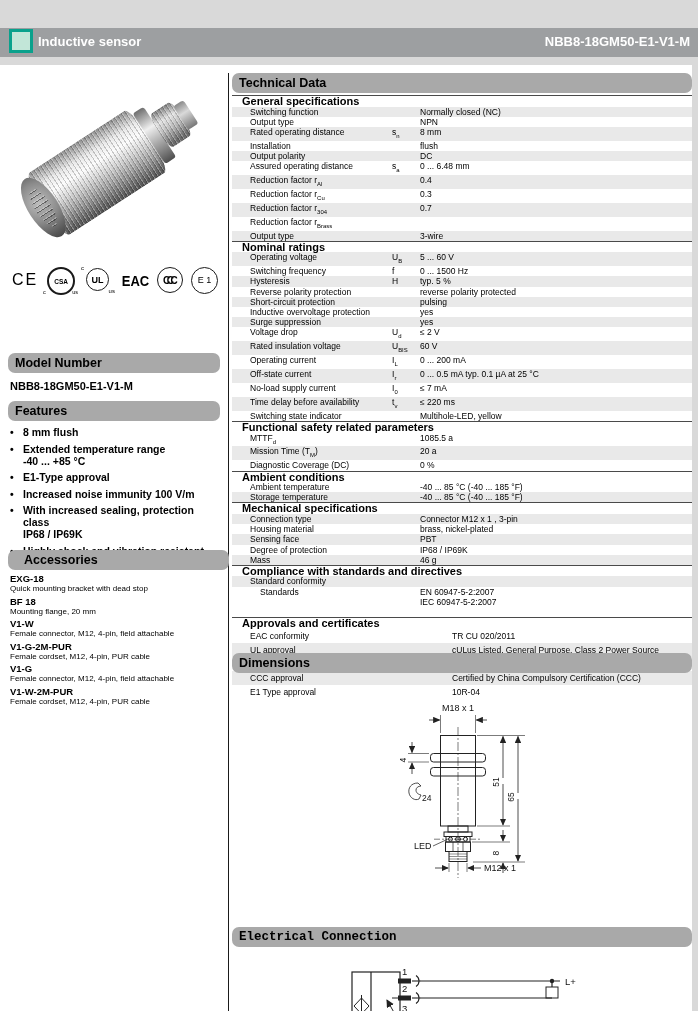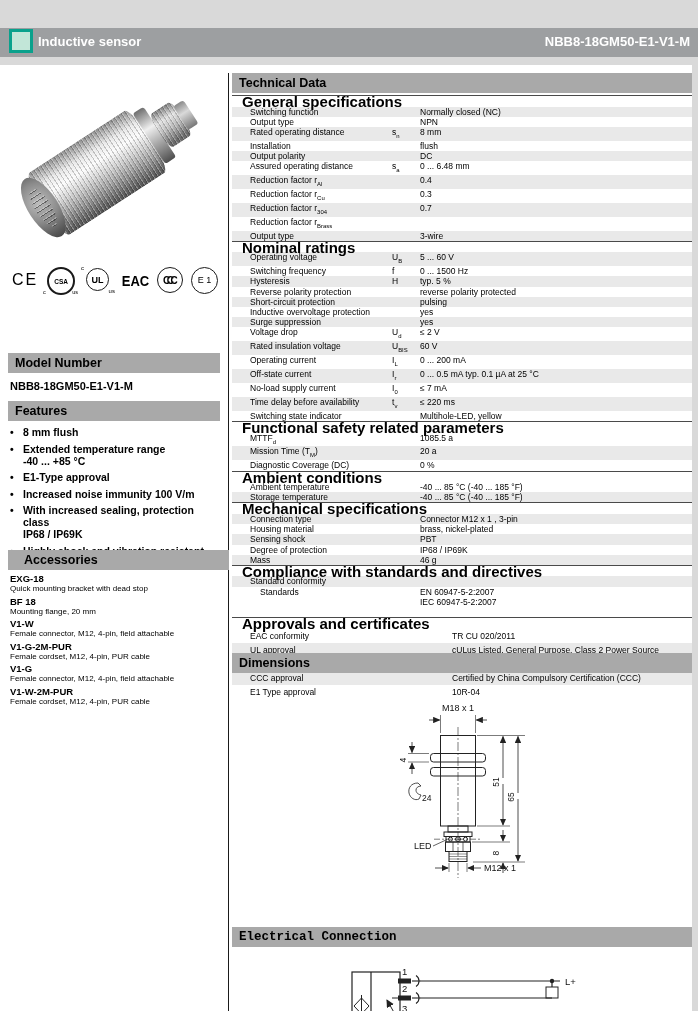--- a/index.html
+++ b/index.html
@@ -4,21 +4,21 @@
 <style>
   html,body{margin:0;padding:0;}
   body{background:#d9d9d9;font-family:"Liberation Sans",sans-serif;color:#000;}
   .page{position:relative;width:698px;height:1011px;background:#fff;overflow:hidden;margin-top:24px;}
   .strip{position:absolute;background:#d9d9d9;}
   .topbar{position:absolute;left:0;top:4px;width:698px;height:29px;background:#9d9fa1;}
   .topbar .ttl{position:absolute;left:38px;top:6px;font-size:13px;font-weight:bold;color:#fff;}
   .topbar .mdl{position:absolute;right:8px;top:6px;font-size:13px;font-weight:bold;color:#fff;}
   .brandicon{position:absolute;left:9px;top:5px;width:18px;height:18px;background:#c2e6d8;border:3px solid #0aa18c;}
   .divider{position:absolute;left:228px;top:49px;width:1px;height:948px;background:#1a1a1a;}
-  .bar{position:absolute;background:#a9a9a9;height:17px;padding:3px 0 0 7px;font-size:12.5px;font-weight:bold;box-sizing:content-box;}
+  .bar{position:absolute;background:#a9a9a9;height:17px;padding:3px 0 0 7px;font-size:12.5px;font-weight:bold;box-sizing:content-box;border-radius:7px;}
   .bar.left{left:8px;width:205px;}
   .bar.right{left:232px;width:453px;}
   .modeltext{position:absolute;left:10px;top:356px;font-size:11px;font-weight:bold;}
   
   .features{position:absolute;left:10px;top:402px;width:212px;}
   .feat{display:flex;margin-bottom:4.5px;font-size:10.5px;font-weight:bold;line-height:12px;}
   .feat .b{width:13px;flex:none;}
   .feat .t{white-space:pre-line;}
   
   .accs{position:absolute;left:10px;top:549px;width:212px;}
@@ -35,21 +35,21 @@
   .csa .cus{position:absolute;right:-4px;bottom:0;font-size:5.5px;}
   .ul{position:relative;width:32px;height:30px;}
   .ul .c1{position:absolute;left:4px;top:3px;width:21px;height:21px;font-size:9px;font-weight:bold;}
   .ul .cc{position:absolute;left:-1px;top:0;font-size:6px;}
   .ul .cus{position:absolute;right:-1px;bottom:1px;font-size:6px;}
   .eac{font-size:13px;font-weight:bold;transform:scaleY(1.15);}
   .ccc{width:26px;height:26px;font-size:10px;font-weight:bold;letter-spacing:-3.5px;padding-right:3px;box-sizing:border-box;}
   .e1{width:25px;height:25px;font-size:9px;}
   
   .tech{position:absolute;left:232px;top:71px;width:460px;}
-  .sec-h{font-size:15px;font-weight:bold;line-height:11.5px;height:11.5px;border-top:1px solid #4a4a4a;padding-left:10px;box-sizing:border-box;}
+  .sec-h{font-size:11px;font-weight:bold;line-height:11.5px;height:11.5px;border-top:1px solid #4a4a4a;padding-left:10px;box-sizing:border-box;}
   .sec-h.gap{margin-top:10px;}
   .row{display:flex;font-size:8.5px;line-height:10.2px;min-height:10.2px;}
   .row.alt{background:#e9e9e9;}
   .row.tall{line-height:14px;min-height:14px;gap:16px;}
   .c-label{width:160px;padding-left:18px;box-sizing:border-box;flex:none;}
   .c-label.ind2{padding-left:28px;}
   .c-sym{width:28px;flex:none;}
   .c-val{flex:1;}
   sub{font-size:70%;}
   
@@ -337,21 +337,21 @@
         <div class="c-label">Connection type</div>
         <div class="c-sym"></div>
         <div class="c-val">Connector M12 x 1 , 3-pin</div>
       </div>
       <div class="row">
         <div class="c-label">Housing material</div>
         <div class="c-sym"></div>
         <div class="c-val">brass, nickel-plated</div>
       </div>
       <div class="row alt">
-        <div class="c-label">Sensing shock</div>
+        <div class="c-label">Sensing face</div>
         <div class="c-sym"></div>
         <div class="c-val">PBT</div>
       </div>
       <div class="row">
         <div class="c-label">Degree of protection</div>
         <div class="c-sym"></div>
         <div class="c-val">IP68 / IP69K</div>
       </div>
       <div class="row alt">
         <div class="c-label">Mass</div>

